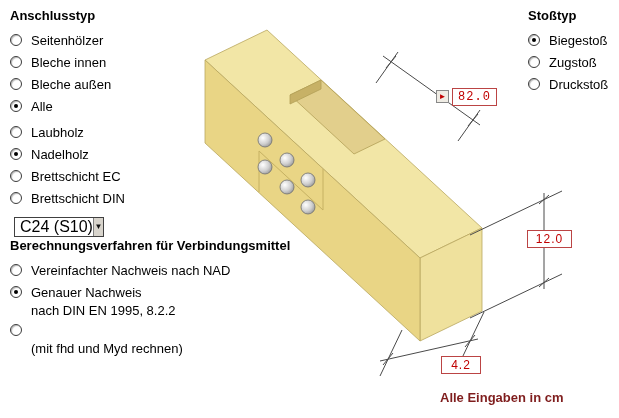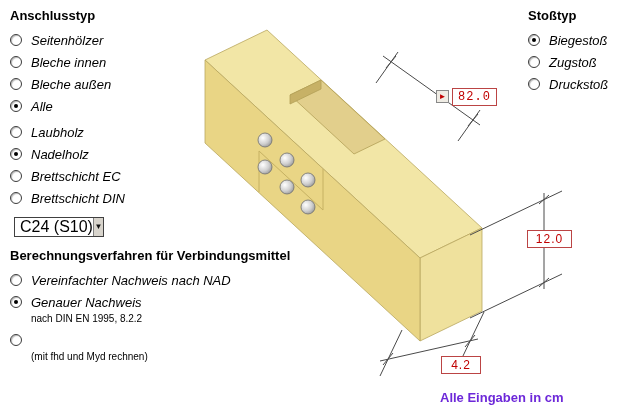--- a/index.html
+++ b/index.html
@@ -5,40 +5,40 @@
   * { box-sizing: border-box; margin: 0; padding: 0; }
   html,body { background:#fff; }
   body { font-family:"Liberation Sans", sans-serif; }
   .screen { position:relative; width:619px; height:418px; background:#ffffff; overflow:hidden; }
 
   .drawing { position:absolute; left:0; top:0; z-index:1; }
 
   .col { position:absolute; z-index:2; }
   .heading { font-weight:bold; font-size:13px; color:#000; white-space:nowrap; }
   .group { margin-top:6px; }
-  .radio-row { display:flex; align-items:center; height:22px; cursor:default;font-style:italic; }
+  .radio-row { display:flex; align-items:center; height:22px; cursor:default; }
   .radio { width:12px; height:12px; border:1px solid #3c3c3c; border-radius:50%; background:#fff;
            margin-right:9px; flex:none; position:relative;
            box-shadow: inset 1px 1px 1px rgba(0,0,0,.28); }
   .radio.checked::after { content:""; position:absolute; left:3px; top:3px; width:4px; height:4px;
            border-radius:50%; background:#000; }
   .radio-label { font-size:13px; color:#000; white-space:nowrap; }
-  .subline { font-size:10px; color:#000; margin-left:21px; height:16px; white-space:nowrap; }
+  .subline { font-size:13px; color:#000; margin-left:21px; height:16px; white-space:nowrap; }
 
   .select { display:inline-flex; margin:8px 0 0 4px; width:90px; height:20px;
             border:1px solid #404040; background:#fff; align-items:center; }
   .select-value { flex:1; font-size:16px; padding-left:5px; white-space:nowrap; }
   .select-arrow { width:16px; height:18px; background:#d8d4cc; border-left:1px solid #808080;
             font-size:8px; line-height:18px; text-align:center; color:#111; cursor:default; }
 
   .dim { position:absolute; z-index:3; height:18px; border:1px solid #b44; background:#fff;
          color:#c00000; font-size:12px; line-height:16px; text-align:center; letter-spacing:1px; }
   .dim-marker { position:absolute; z-index:3; width:13px; height:13px; border:1px solid #888;
          background:#efece4; color:#c00000; font-size:8px; line-height:11px; text-align:center; }
-  .note { position:absolute; z-index:2; font-weight:bold; font-size:13px; color:#6d28d9; white-space:nowrap; }
+  .note { position:absolute; z-index:2; font-weight:bold; font-size:13px; color:#7f1d1d; white-space:nowrap; }
 </style>
 </head>
 <body>
 
 <div class="screen">
 
   <svg class="drawing" width="619" height="418" viewBox="0 0 619 418">
     <defs>
       <radialGradient id="boltGrad" cx="35%" cy="35%" r="80%">
         <stop offset="0%" stop-color="#ffffff"></stop>
@@ -129,21 +129,21 @@
         <span class="radio"></span>
         <span class="radio-label">Brettschicht DIN</span>
       </div>
     </div>
 
     <div class="select">
       <span class="select-value">C24 (S10)</span>
       <span class="select-arrow">▼</span>
     </div>
 
-    <div class="heading" style="margin-top:11px;">Berechnungsverfahren für Verbindungsmittel</div>
+    <div class="heading" style="margin-top:1px;">Berechnungsverfahren für Verbindungsmittel</div>
     <div class="group">
       <div class="radio-row">
         <span class="radio"></span>
         <span class="radio-label">Vereinfachter Nachweis nach NAD</span>
       </div>
       <div class="radio-row">
         <span class="radio checked"></span>
         <span class="radio-label">Genauer Nachweis</span>
       </div>
       <div class="subline">nach DIN EN 1995, 8.2.2</div>

